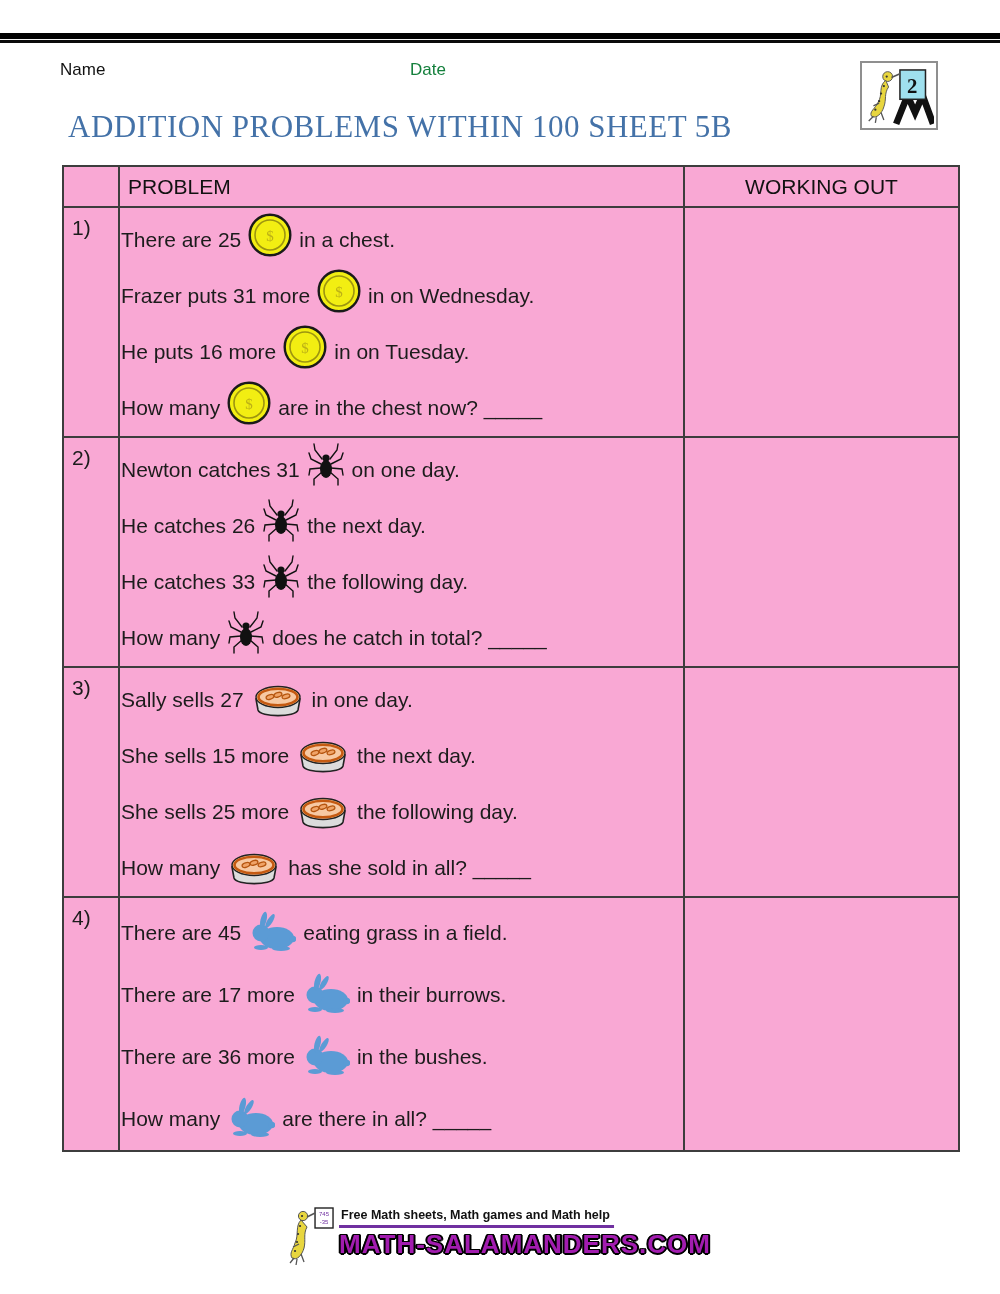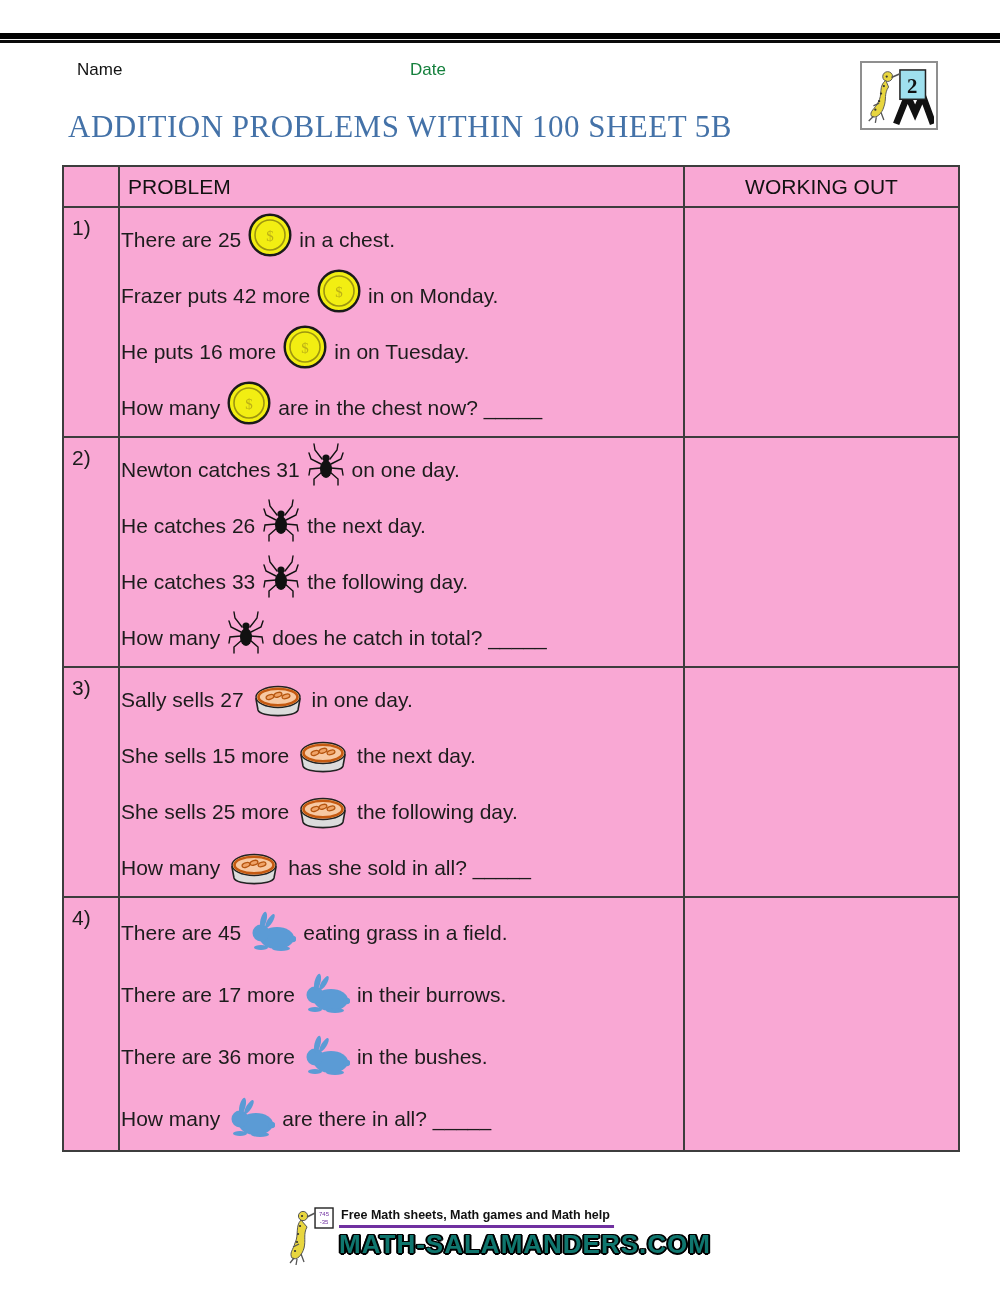--- a/index.html
+++ b/index.html
@@ -5,21 +5,21 @@
   html,body{margin:0;padding:0;background:#fff;}
   body{width:1000px;height:1294px;position:relative;overflow:hidden;
        font-family:"Liberation Sans",sans-serif;color:#1c1c1c;}
 
   
   .top-rule{position:absolute;left:0;top:33px;width:1000px;}
   .top-rule .tr1{height:6px;background:#000;}
   .top-rule .tr2{height:1px;background:#f2f2f2;}
   .top-rule .tr3{height:3px;background:#0a0a0a;}
 
-  .name-label{position:absolute;left:60px;top:60px;font-size:17px;color:#121212;margin-left:17px;}
+  .name-label{position:absolute;left:60px;top:60px;font-size:17px;color:#121212;}
   .date-label{position:absolute;left:410px;top:60px;font-size:17px;color:#15803d;}
 
   .badge{position:absolute;left:860px;top:61px;width:78px;height:69px;
          border:2px solid #8f8f8f;background:#fff;box-sizing:border-box;
          display:flex;align-items:center;justify-content:center;}
 
   .title{position:absolute;left:60px;top:101px;margin:8px;
          font-family:"Liberation Serif",serif;font-weight:500;
          font-size:31px;letter-spacing:.5px;color:#4472a8;white-space:nowrap;}
 
@@ -45,21 +45,21 @@
   .icon-spider{transform:translateY(-6px);}
   .icon-rabbit{transform:translateY(-2px);}
 
   
   .footer{position:absolute;top:1206px;left:50%;transform:translateX(-50%);
           display:flex;align-items:flex-start;gap:4px;}
   .foot-right{display:flex;flex-direction:column;}
   .tagline{font-size:12.5px;font-weight:bold;color:#111;width:max-content;
            padding:2px 4px 3px 2px;border-bottom:3px solid #7030a0;}
   .site{margin-top:1px;font-size:26px;font-weight:bold;letter-spacing:1px;
-        color:#0f766e;white-space:nowrap;
+        color:#a21caf;white-space:nowrap;
         text-shadow:-1.4px -1.4px 0 #000,1.4px -1.4px 0 #000,-1.4px 1.4px 0 #000,
                     1.4px 1.4px 0 #000,0 2px 0 #000,2px 0 0 #000,-2px 0 0 #000;}
 </style>
 </head>
 <body>
 
 <div class="page">
 
   <div class="top-rule">
     <div class="tr1"></div>
@@ -115,29 +115,29 @@
               <span class="icon icon-coin">
                 <svg width="44" height="44" viewBox="0 0 44 44">
                   <circle cx="22" cy="22" r="20.3" fill="#f2ee12" stroke="#1a1a1a" stroke-width="2.4"></circle>
                   <circle cx="22" cy="22" r="15" fill="none" stroke="#9c9410" stroke-width="1.6"></circle>
                   <text x="22" y="27.5" text-anchor="middle" font-size="15" font-family="'Liberation Serif',serif" fill="#bdb116">$</text>
                 </svg>
               </span>
               <span>in a chest.</span>
             </div>
             <div class="problem-line">
-              <span>Frazer puts 42 more</span>
+              <span>Frazer puts 31 more</span>
               <span class="icon icon-coin">
                 <svg width="44" height="44" viewBox="0 0 44 44">
                   <circle cx="22" cy="22" r="20.3" fill="#f2ee12" stroke="#1a1a1a" stroke-width="2.4"></circle>
                   <circle cx="22" cy="22" r="15" fill="none" stroke="#9c9410" stroke-width="1.6"></circle>
                   <text x="22" y="27.5" text-anchor="middle" font-size="15" font-family="'Liberation Serif',serif" fill="#bdb116">$</text>
                 </svg>
               </span>
-              <span>in on Monday.</span>
+              <span>in on Wednesday.</span>
             </div>
             <div class="problem-line">
               <span>He puts 16 more</span>
               <span class="icon icon-coin">
                 <svg width="44" height="44" viewBox="0 0 44 44">
                   <circle cx="22" cy="22" r="20.3" fill="#f2ee12" stroke="#1a1a1a" stroke-width="2.4"></circle>
                   <circle cx="22" cy="22" r="15" fill="none" stroke="#9c9410" stroke-width="1.6"></circle>
                   <text x="22" y="27.5" text-anchor="middle" font-size="15" font-family="'Liberation Serif',serif" fill="#bdb116">$</text>
                 </svg>
               </span>

